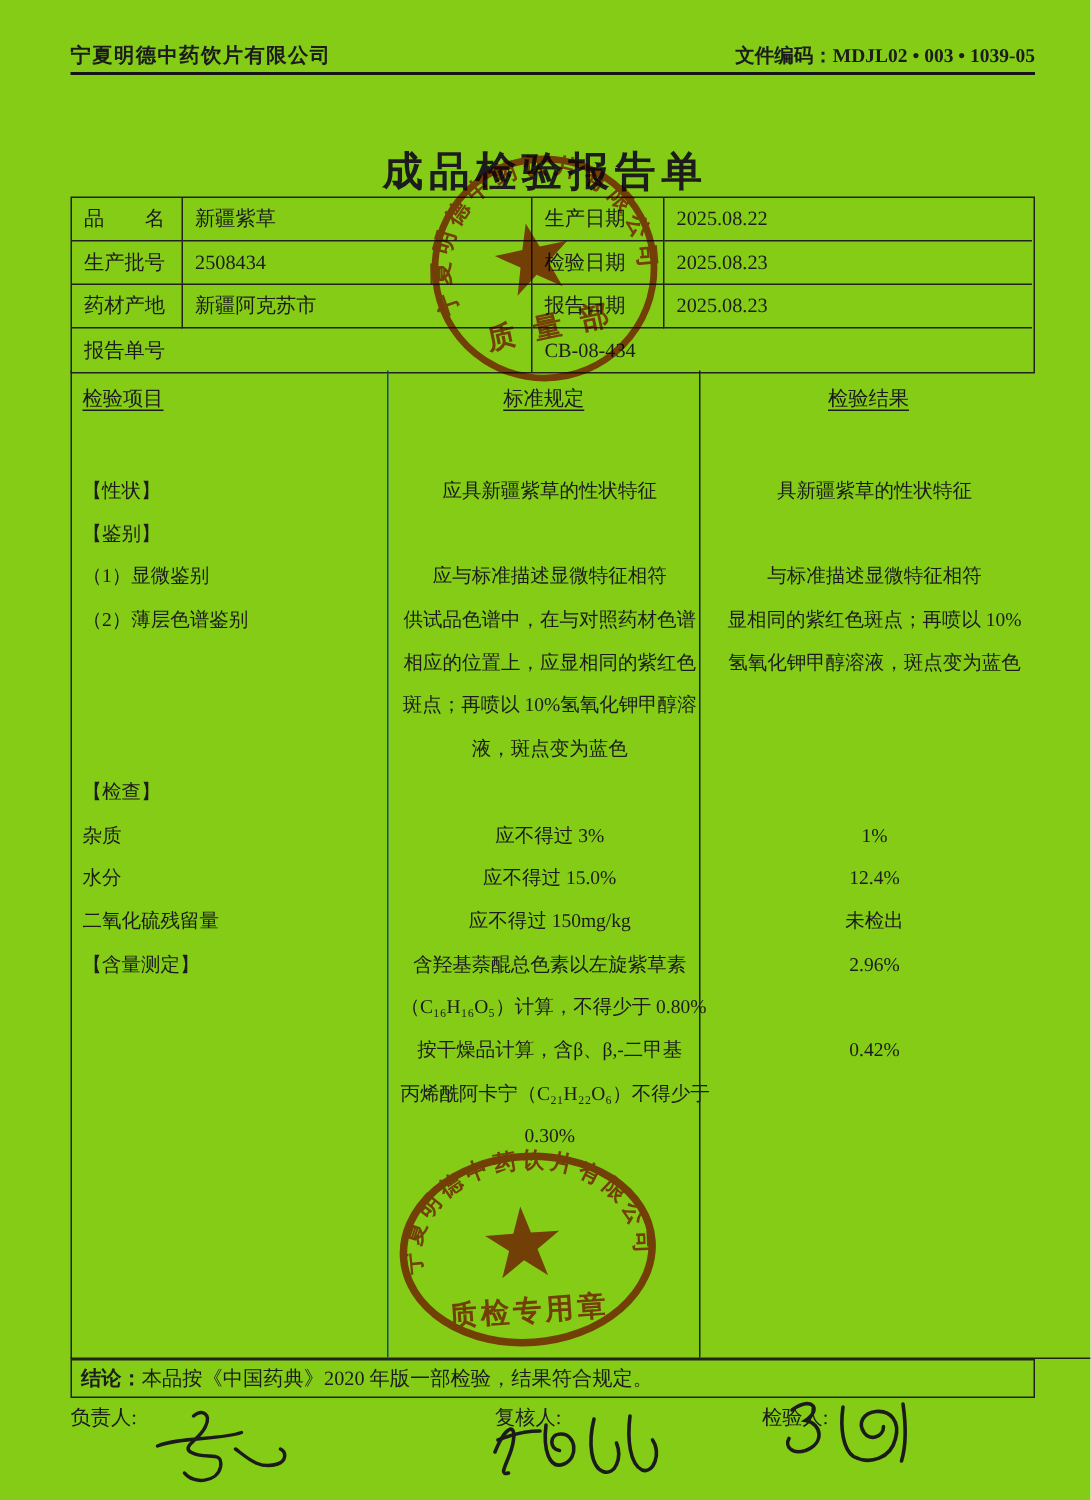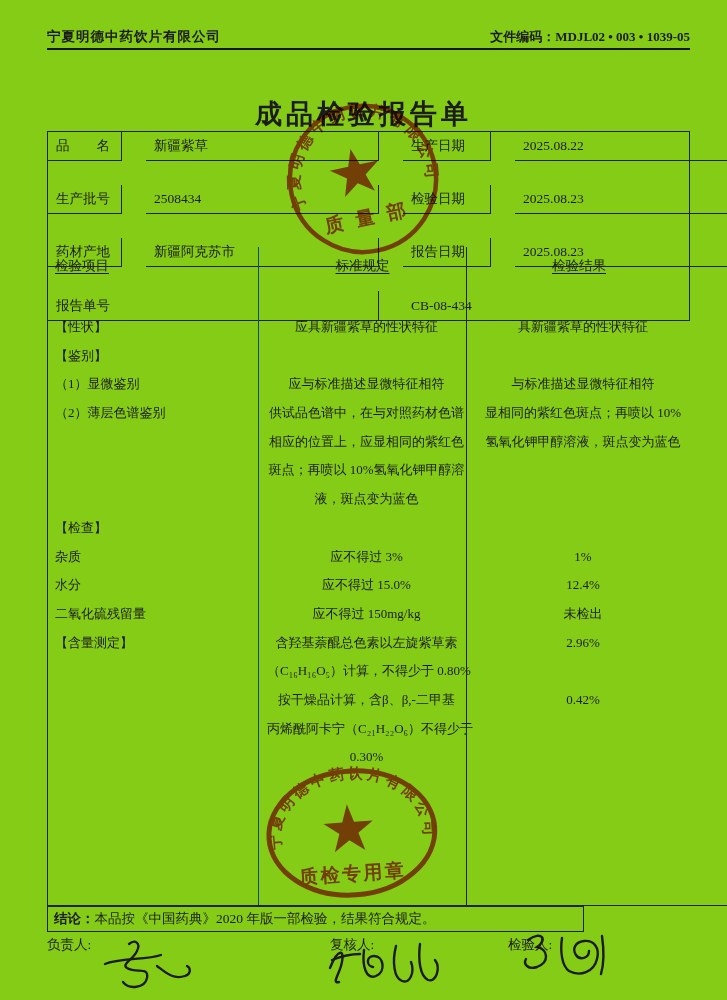--- a/index.html
+++ b/index.html
@@ -8,21 +8,21 @@
   .abs{position:absolute;}
 
   
   .hdr-left{left:47px;top:28px;font-size:13.5px;font-weight:bold;letter-spacing:1px;}
   .hdr-right{right:37px;top:28px;font-size:13px;font-weight:bold;}
   .hdr-rule{left:47px;top:48px;width:643px;height:2px;background:#151515;}
   .title{left:0;top:96px;width:727px;text-align:center;font-size:27px;font-weight:bold;letter-spacing:4px;}
 
   
   .info{left:47px;top:131px;width:643px;border:1.5px solid #222;box-sizing:border-box;
-        display:grid;grid-template-columns:74px 233px 88px 245px;grid-auto-rows:29px;font-size:13.5px;gap:24px;}
+        display:grid;grid-template-columns:74px 233px 88px 245px;grid-auto-rows:29px;font-size:13.5px;}
   .irows,.irow{display:contents;}
   .info .cell{display:flex;align-items:center;padding:0 8px;white-space:nowrap;overflow:hidden;}
   .irow .cell{border-bottom:1px solid #222;}
   .irow .c1,.irow .c2,.irow .c3{border-right:1px solid #222;}
   .rlbl{grid-column:1/3;}
   .rval{grid-column:3/5;}
 
   
   .main{left:47px;top:247px;width:723px;height:659px;border:1.5px solid #222;border-top:none;
         box-sizing:border-box;display:flex;font-size:13px;}
@@ -32,21 +32,21 @@
   .col3{width:225px;border-left:1px solid #222;}
   .mhead{height:56px;display:flex;align-items:flex-start;padding-top:10px;font-size:13.5px;}
   .col1 .mhead{padding-left:7px;}
   .col2 .mhead,.col3 .mhead{justify-content:center;}
   .u{text-decoration:underline;text-underline-offset:3px;}
   .mline{height:28.7px;line-height:28.7px;white-space:nowrap;overflow:visible;}
   .col1 .mline{padding-left:7px;}
   .col2 .mline,.col3 .mline{padding-left:8px;text-align:center;}
 
   
-  .concl{left:47px;top:906px;width:537px;height:26px;border:1.5px solid #222;border-top:1px solid #222;
+  .concl{left:47px;top:906px;width:643px;height:26px;border:1.5px solid #222;border-top:1px solid #222;
          box-sizing:border-box;line-height:23px;padding-left:6px;font-size:13.5px;white-space:nowrap;}
   .concl b{font-weight:bold;}
 
   
   .signlbl{top:936px;font-size:13.5px;}
 
   
   .stamp{mix-blend-mode:multiply;opacity:0.9;}
 
   svg text{font-family:"Liberation Serif","DejaVu Serif",serif;}

